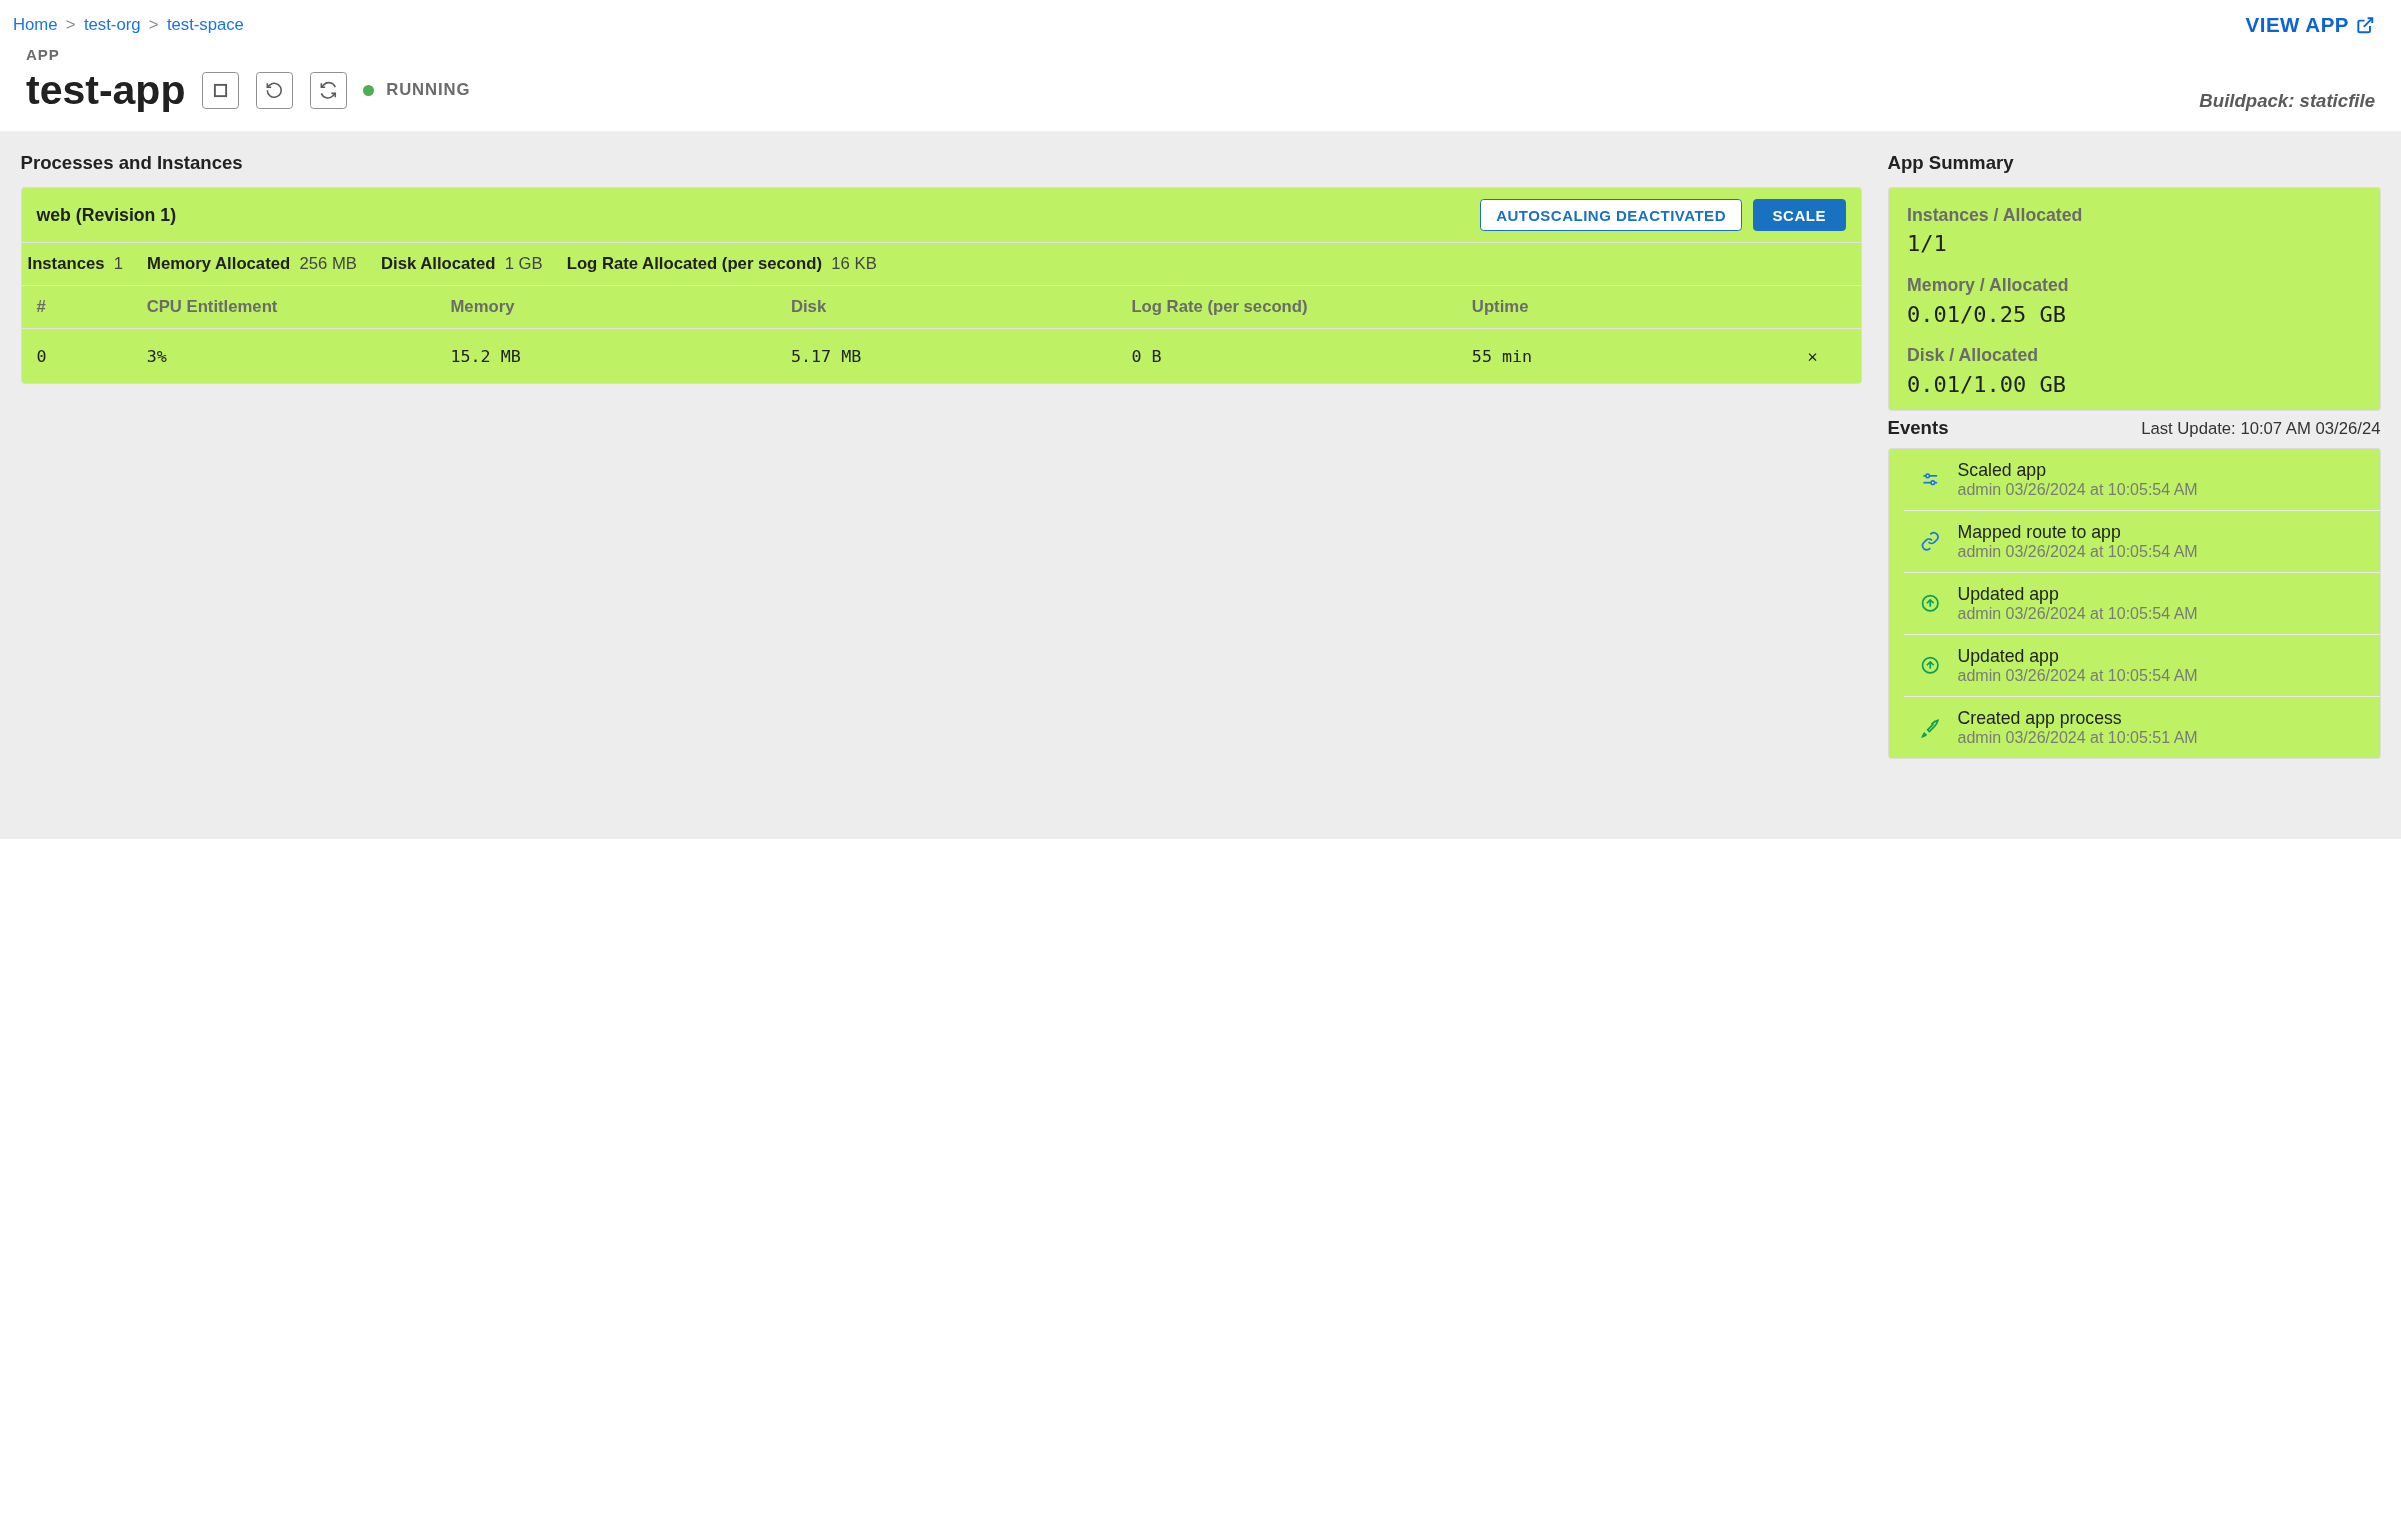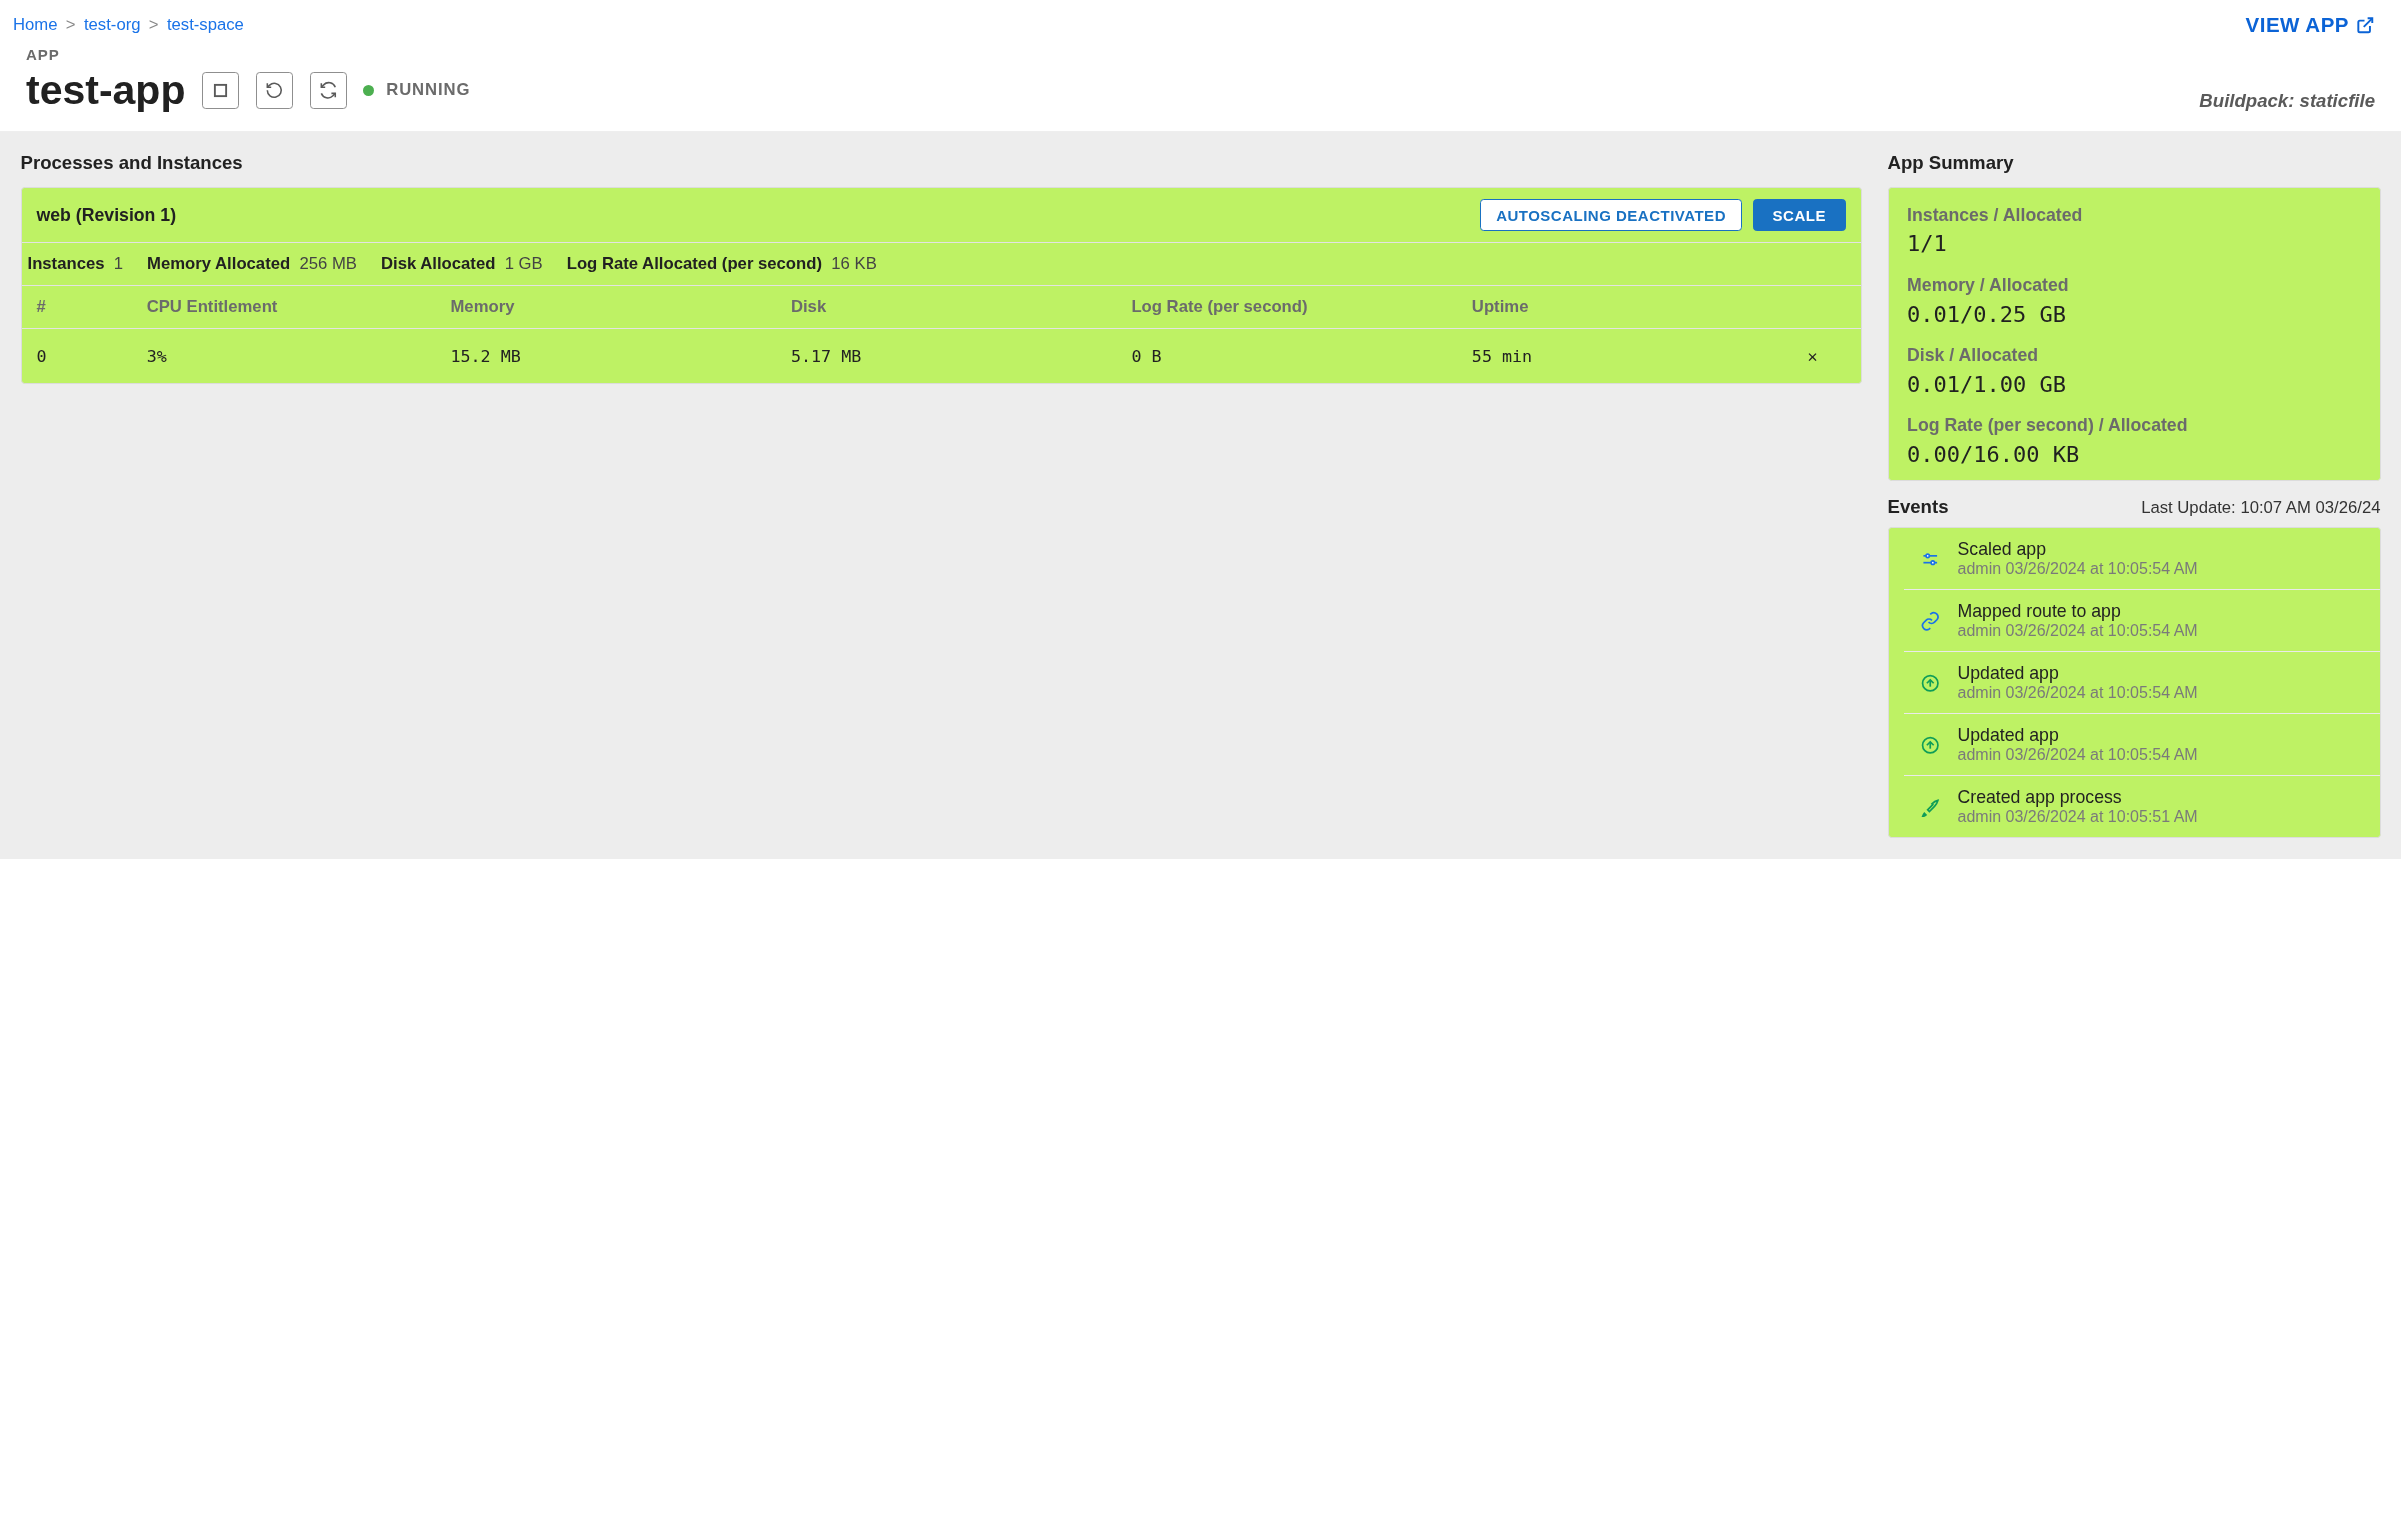--- a/index.html
+++ b/index.html
@@ -91,21 +91,21 @@
   
   .content {
     background: #ededed;
     padding: 20.5px;
     display: flex;
     gap: 26px;
     align-items: flex-start;
     min-height: 707px;
   }
   .col-left { flex: 1 1 0; }
-  .col-right { width: 493px; display: flex; flex-direction: column; gap: 15px; }
+  .col-right { width: 493px; display: flex; flex-direction: column; gap: 6px; }
 
   .section-title {
     font-weight: 700;
     font-size: 18.6px;
     color: #222;
     margin-bottom: 13px;
   }
 
   .card {
     background: #bef264;
@@ -324,24 +324,20 @@
             <div class="s-value">1/1</div>
           </div>
           <div class="summary-item">
             <div class="s-label">Memory / Allocated</div>
             <div class="s-value">0.01/0.25 GB</div>
           </div>
           <div class="summary-item">
             <div class="s-label">Disk / Allocated</div>
             <div class="s-value">0.01/1.00 GB</div>
           </div>
-          <div class="summary-item">
-            <div class="s-label">Log Rate (per second) / Allocated</div>
-            <div class="s-value">0.00/16.00 KB</div>
-          </div>
         </div>
       </div>
 
       <div>
         <div class="events-head">
           <div class="section-title" style="margin-bottom:0">Events</div>
           <div class="last-update">Last Update: 10:07 AM 03/26/24</div>
         </div>
         <div class="card events-list">
           <div class="event-row">

